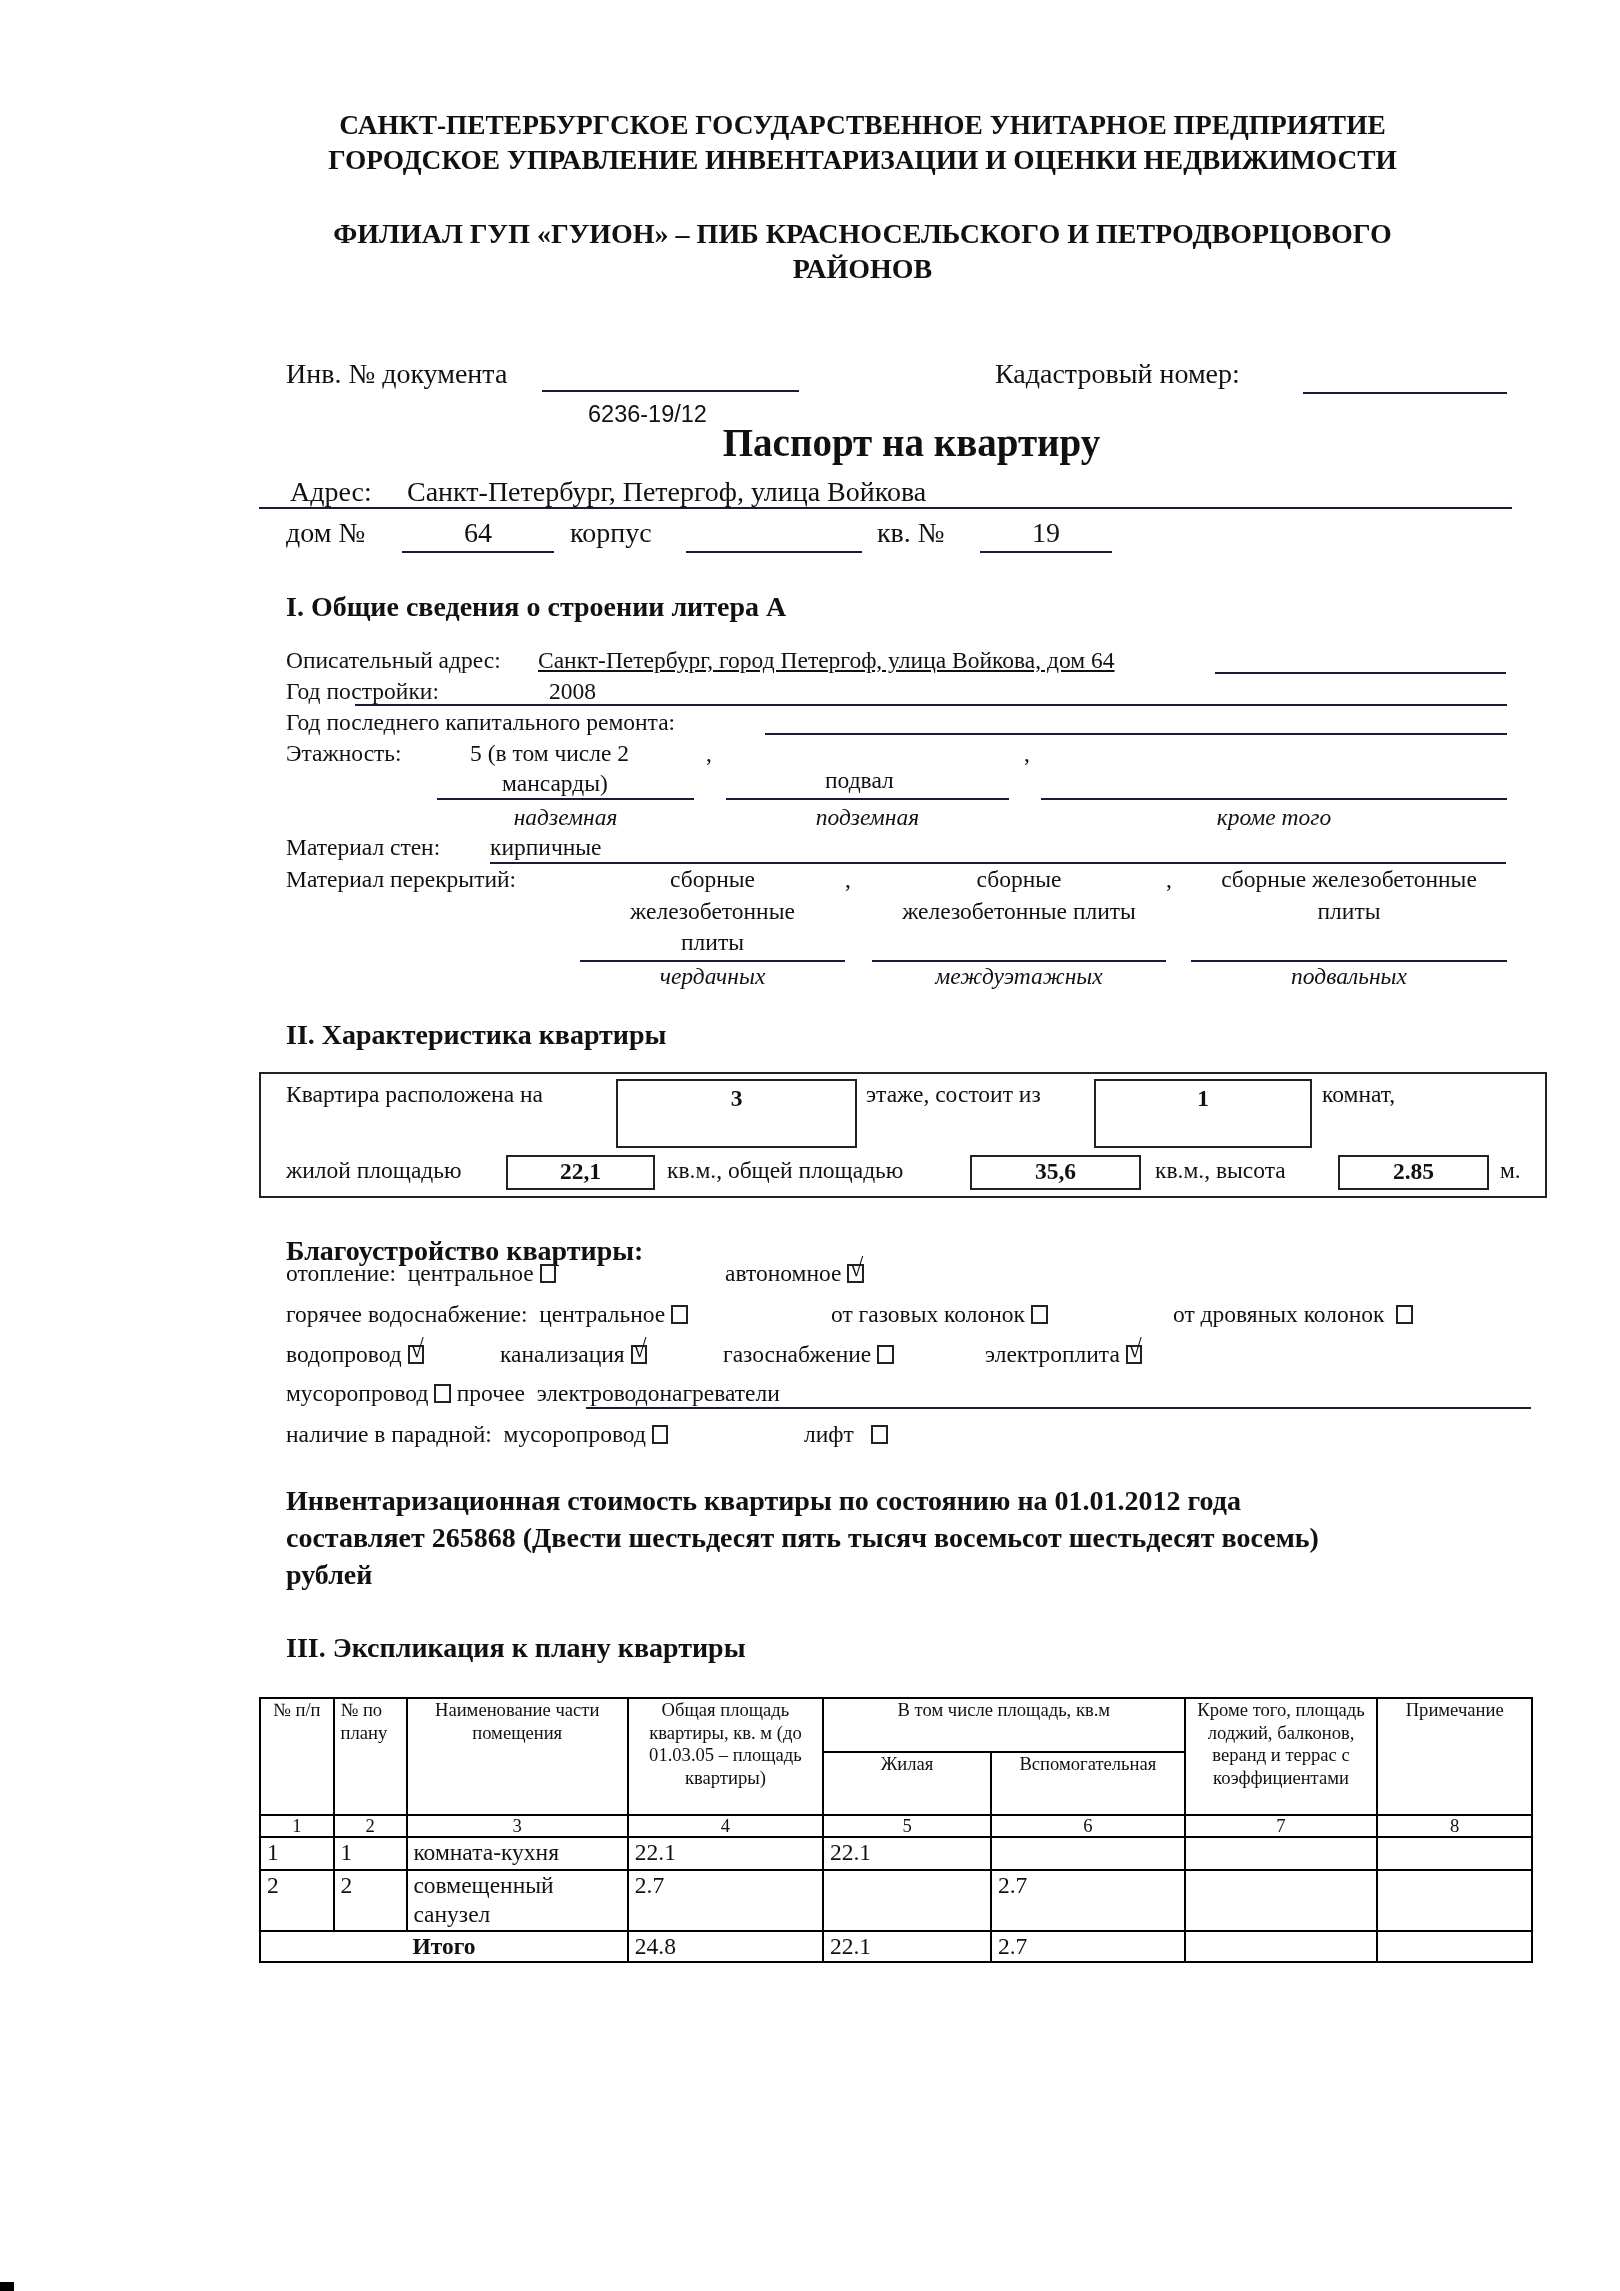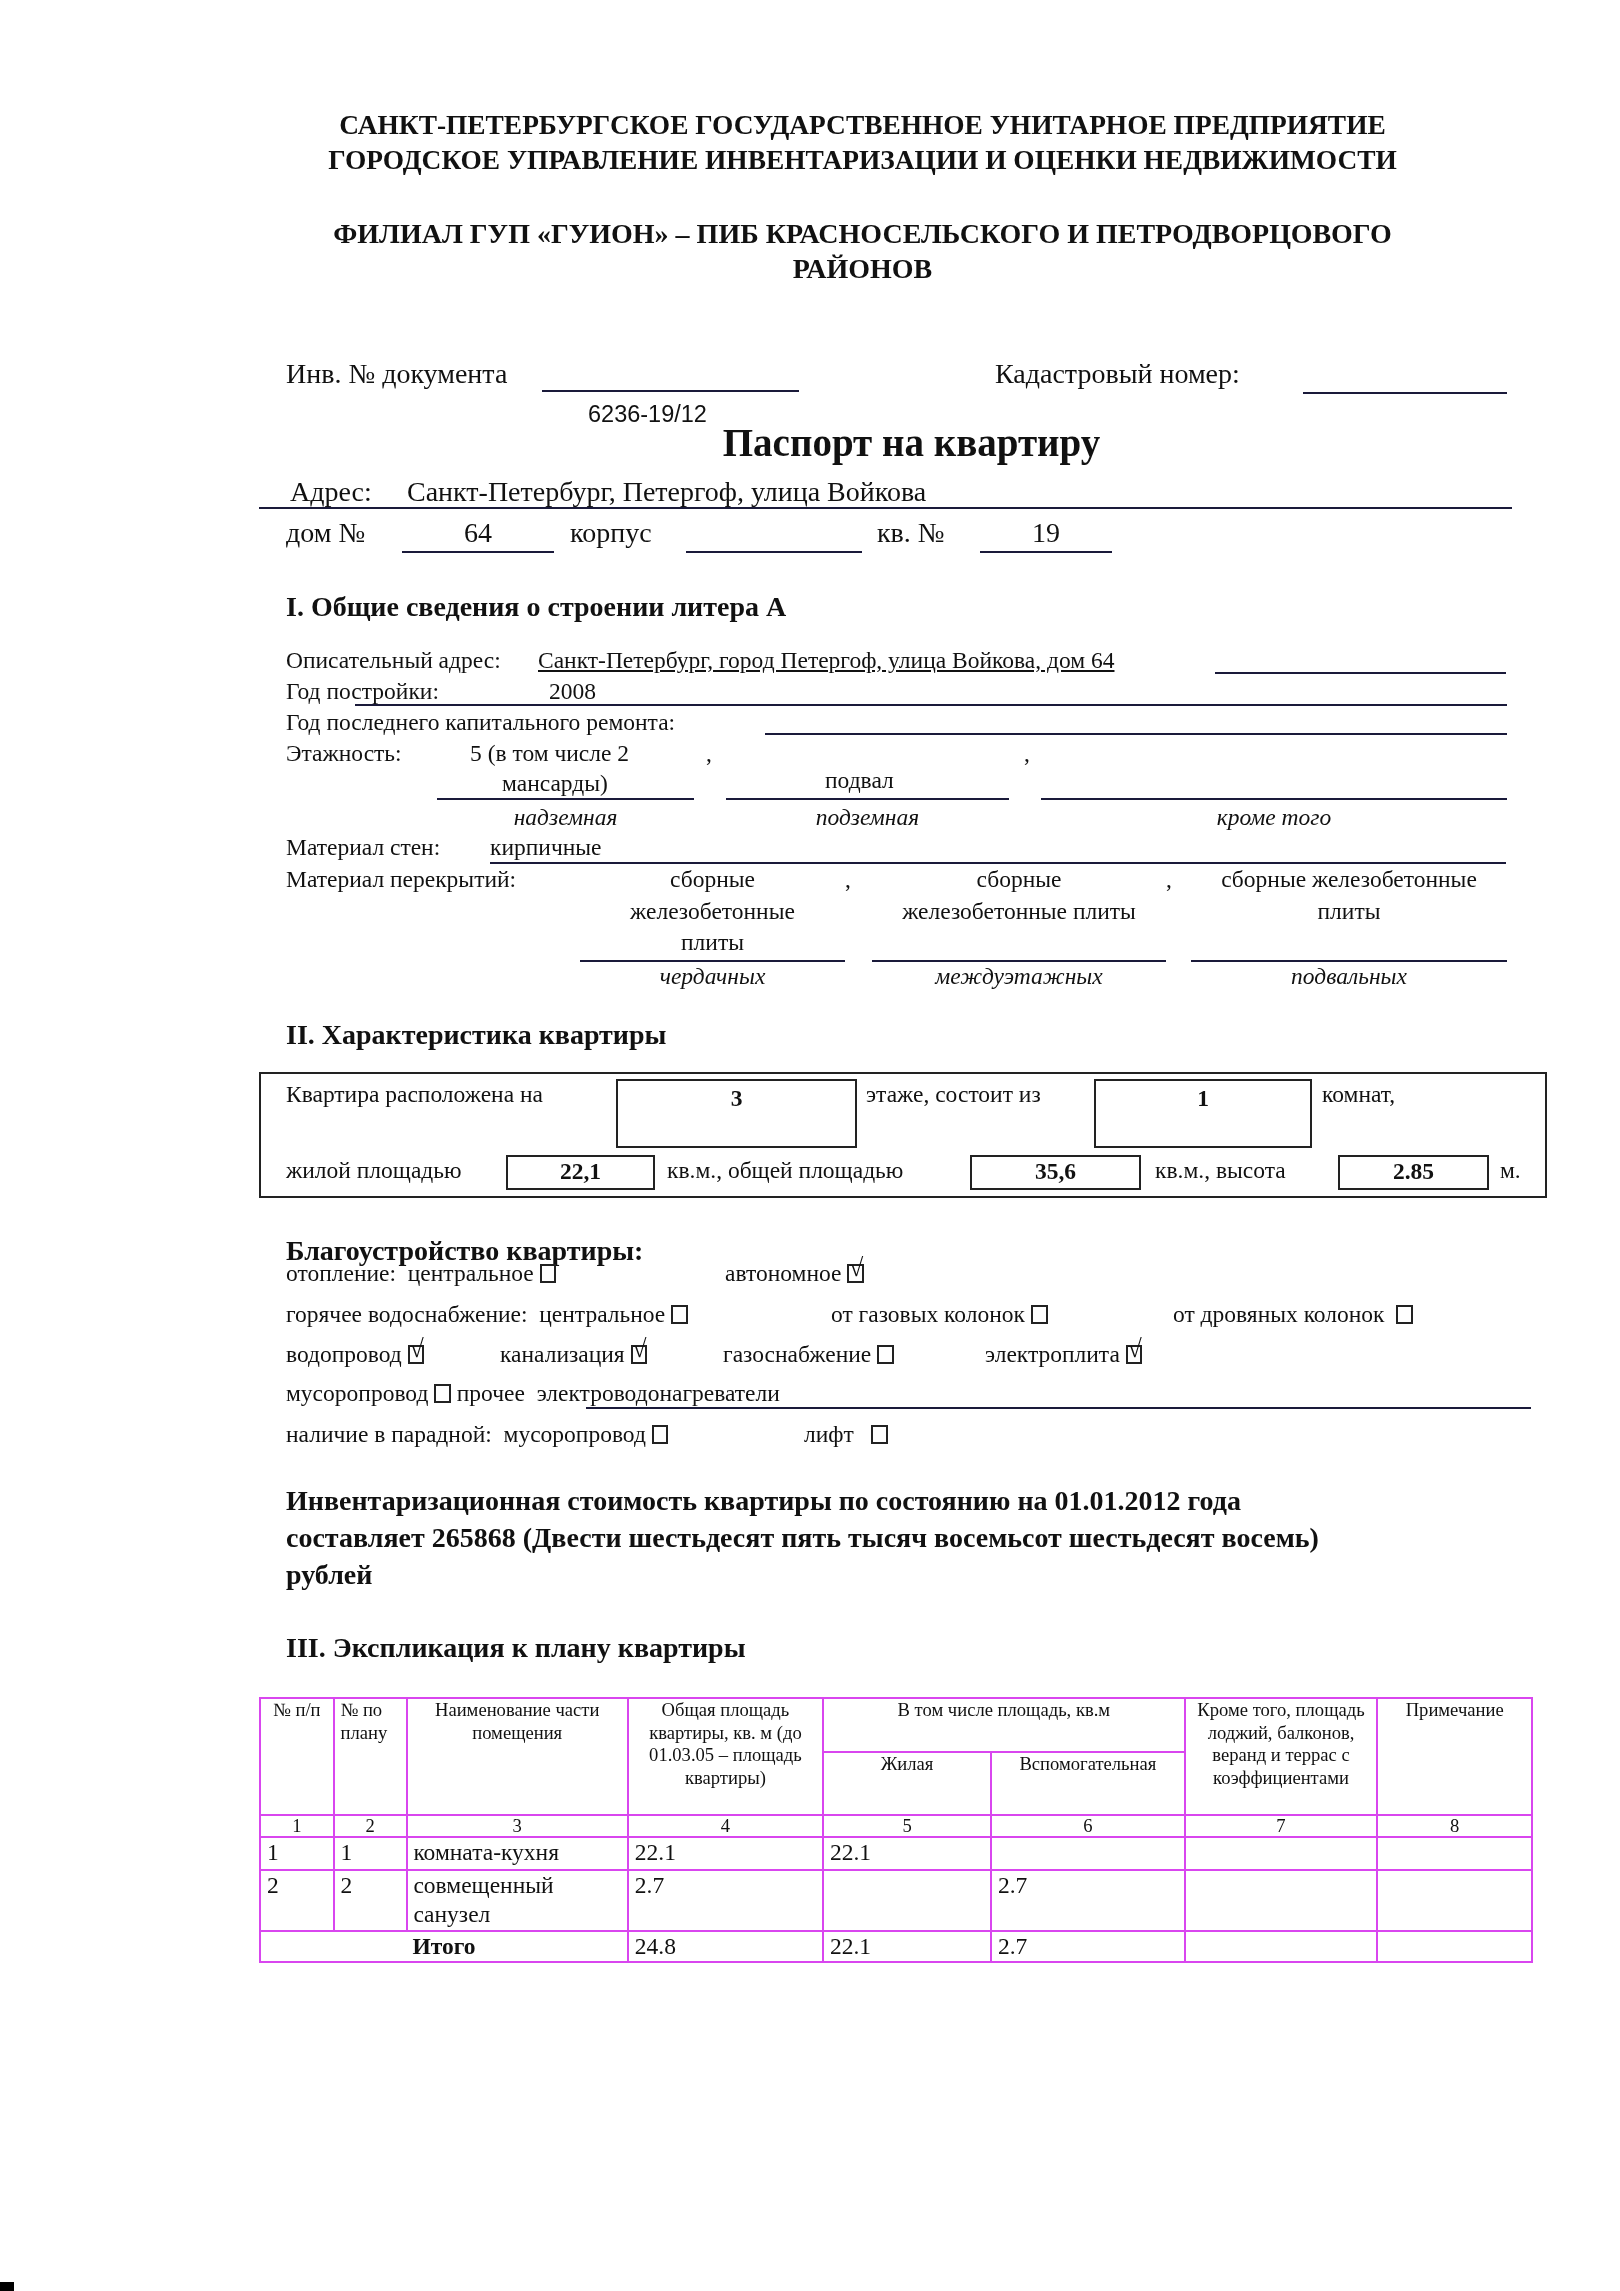--- a/index.html
+++ b/index.html
@@ -15,21 +15,21 @@
   .t24 { font-size: 23.5px; line-height: 27.4px; }
   .bold { font-weight: bold; }
   .ital { font-style: italic; }
   .h2 { font-size: 28px; font-weight: bold; left: 286px; }
   .box { position: absolute; border: 2px solid #222; }
   .boxval { font-weight: bold; font-size: 23.5px; text-align: center; }
   .cb { display: inline-block; width: 16.7px; height: 18.6px; border: 2px solid #222; position: relative; vertical-align: -2px; box-sizing: border-box; }
   .cb .chk { position: absolute; left: 0; top: -11.8px; font-size: 25.5px; line-height: 25.5px; font-weight: bold; }
   table.expl { position: absolute; left: 259px; top: 1697px; width: 1274px; border-collapse: collapse; }
   table.expl td, table.expl th {
-    border: 2px solid #d946ef; font-weight: normal; padding: 0 5.9px; vertical-align: top;
+    border: 2px solid #000000; font-weight: normal; padding: 0 5.9px; vertical-align: top;
   }
   table.expl th { font-size: 18.6px; line-height: 22.5px; text-align: center; }
   table.expl td { font-size: 23.5px; line-height: 29px; }
   table.expl tr.nums td { font-size: 18.6px; line-height: 19.6px; text-align: center; padding: 0; }
   .corner-mark { position: absolute; left: 0; top: 2282px; width: 13.7px; height: 9.8px; background: #000; }
 </style>
 </head>
 <body>
 
 <div class="abs org center" style="top:108px;">САНКТ-ПЕТЕРБУРГСКОЕ ГОСУДАРСТВЕННОЕ УНИТАРНОЕ ПРЕДПРИЯТИЕ</div>

